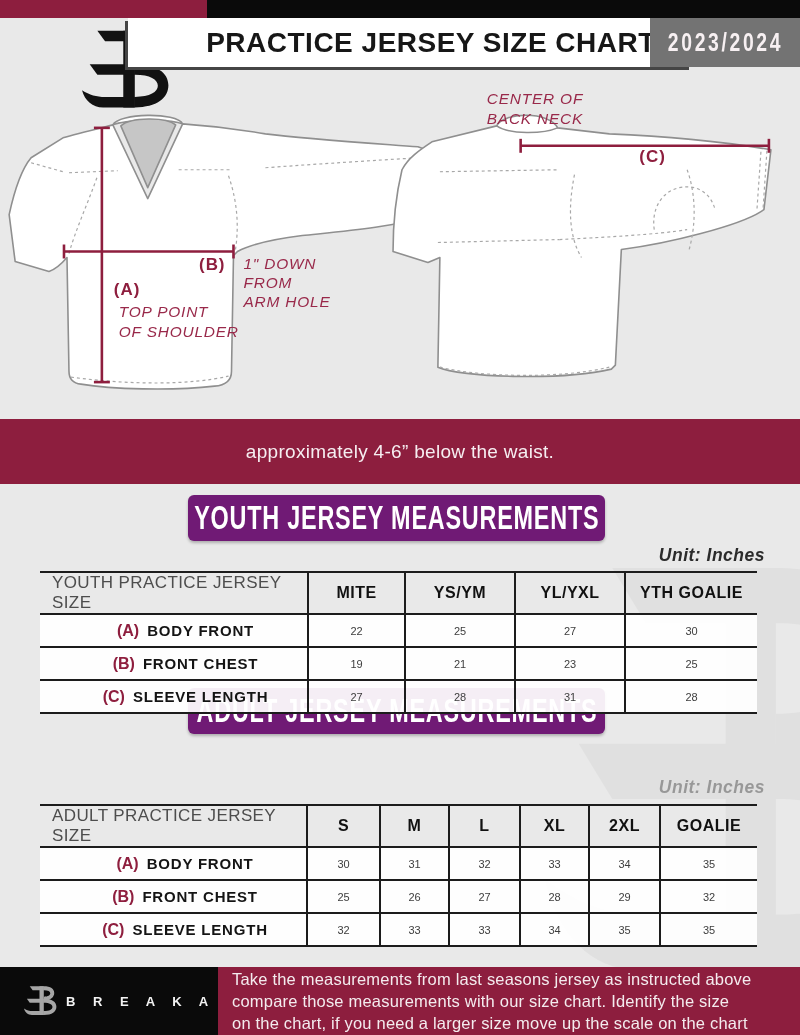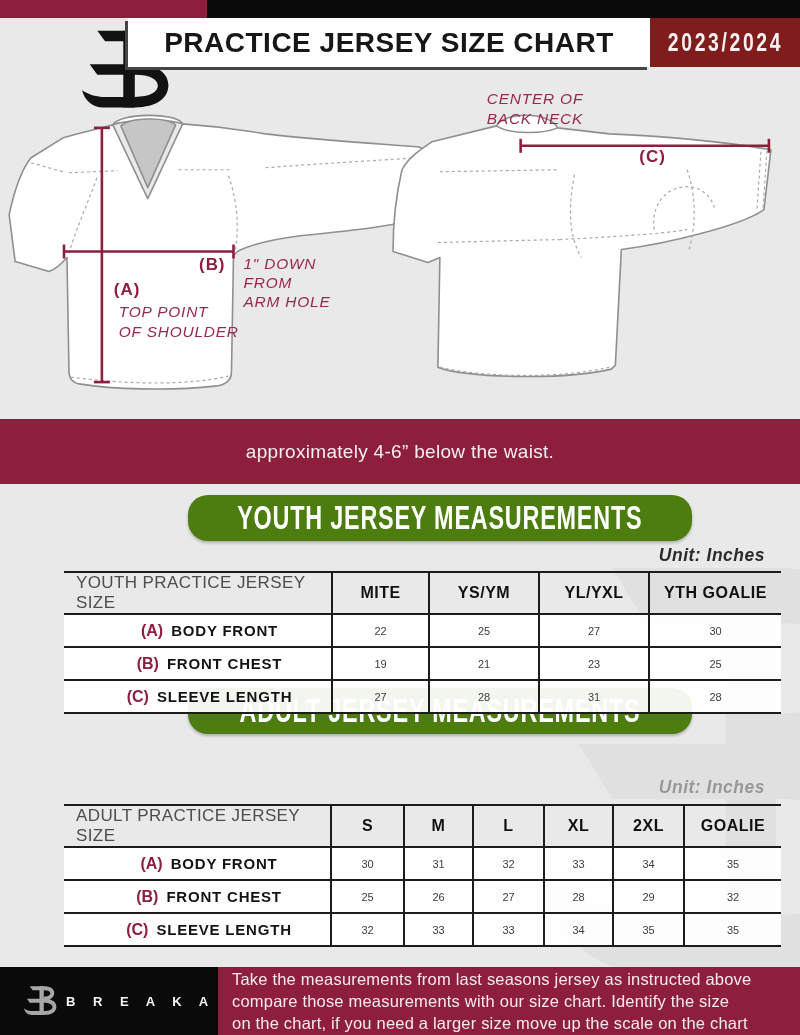--- a/index.html
+++ b/index.html
@@ -8,61 +8,61 @@
     background:#e9e9e9; font-family:"Liberation Sans", sans-serif;
   }
   
   .topbar-maroon{position:absolute;left:0;top:0;width:207px;height:18px;background:#8d1e3e;}
   .topbar-black{position:absolute;left:207px;top:0;width:593px;height:18px;background:#0a0a0a;}
   
   .logo-main{position:absolute;left:82px;top:26px;width:96px;height:88px;color:#121212;}
   .title-box{
     position:absolute;left:128px;top:18px;width:522px;height:49px;background:#ffffff;
     box-shadow:-3px 3px 0 0 #454545;
-    display:flex;align-items:center;justify-content:center;
+    display:flex;align-items:center;justify-content:center;padding-left:42px;
   }
   .title-box .t{font-size:28px;font-weight:bold;color:#171717;letter-spacing:.5px;white-space:nowrap;}
   .year-box{
-    position:absolute;left:650px;top:18px;width:150px;height:49px;background:#7f1d1d;
+    position:absolute;left:650px;top:18px;width:150px;height:49px;background:#737373;
     display:flex;align-items:center;justify-content:center;
   }
   .year-box .t{
     font-size:22px;font-weight:bold;color:#f7f0f2;letter-spacing:3px;white-space:nowrap;
     display:inline-block;transform:scale(.88,1.18);
   }
   
   .diagram{position:absolute;left:0;top:80px;width:800px;height:339px;}
   .diagram text.key{font-size:17px;font-weight:bold;fill:#8e1e3e;font-style:normal;letter-spacing:1px;}
   .diagram text.note{font-size:15.5px;font-style:italic;fill:#9a२a47;fill:#99294a;letter-spacing:.8px;}
   
   .banner{
     position:absolute;left:0;top:419px;width:800px;height:65px;background:#8d1e3e;
     display:flex;flex-direction:column;align-items:center;justify-content:center;
     color:#f6eef1;font-size:19px;line-height:25px;letter-spacing:.3px;text-align:center;
   }
   
   .sec-box{
-    position:absolute;left:188px;width:504px;height:46px;background:#4d7c0f;border-radius:20px;
+    position:absolute;left:188px;width:417px;height:46px;background:#701a75;border-radius:6px;
     display:flex;align-items:center;justify-content:center;box-shadow:0 2px 3px rgba(0,0,0,.25);
   }
   .sec-box .t{
     color:#ffffff;font-weight:bold;font-size:30px;letter-spacing:1px;white-space:nowrap;
     display:inline-block;transform:scale(.78,1.12);
   }
   .sec-youth{top:495px;}
   .sec-adult{top:688px;}
   .unit{
     position:absolute;left:48px;width:717px;text-align:right;
     font-size:17.5px;font-style:italic;font-weight:bold;color:#2b2b2b;letter-spacing:.5px;
   }
   .unit-youth{top:545px;}
   .unit-adult{top:777px;}
   
   table.size{
-    position:absolute;left:64px;width:717px;border-collapse:collapse;table-layout:fixed;
+    position:absolute;left:40px;width:717px;border-collapse:collapse;table-layout:fixed;
     z-index:2;
   }
   table.youth{top:571px;}
   table.adult{top:804px;}
   table.size td,table.size th{
     border:2px solid #1c1c1c;padding:0;text-align:center;vertical-align:middle;
     background:rgba(255,255,255,.93);
   }
   table.size tr.hd td,table.size tr.hd th{background:transparent;}
   table.size td:first-child,table.size th:first-child{border-left:none;text-align:left;}

